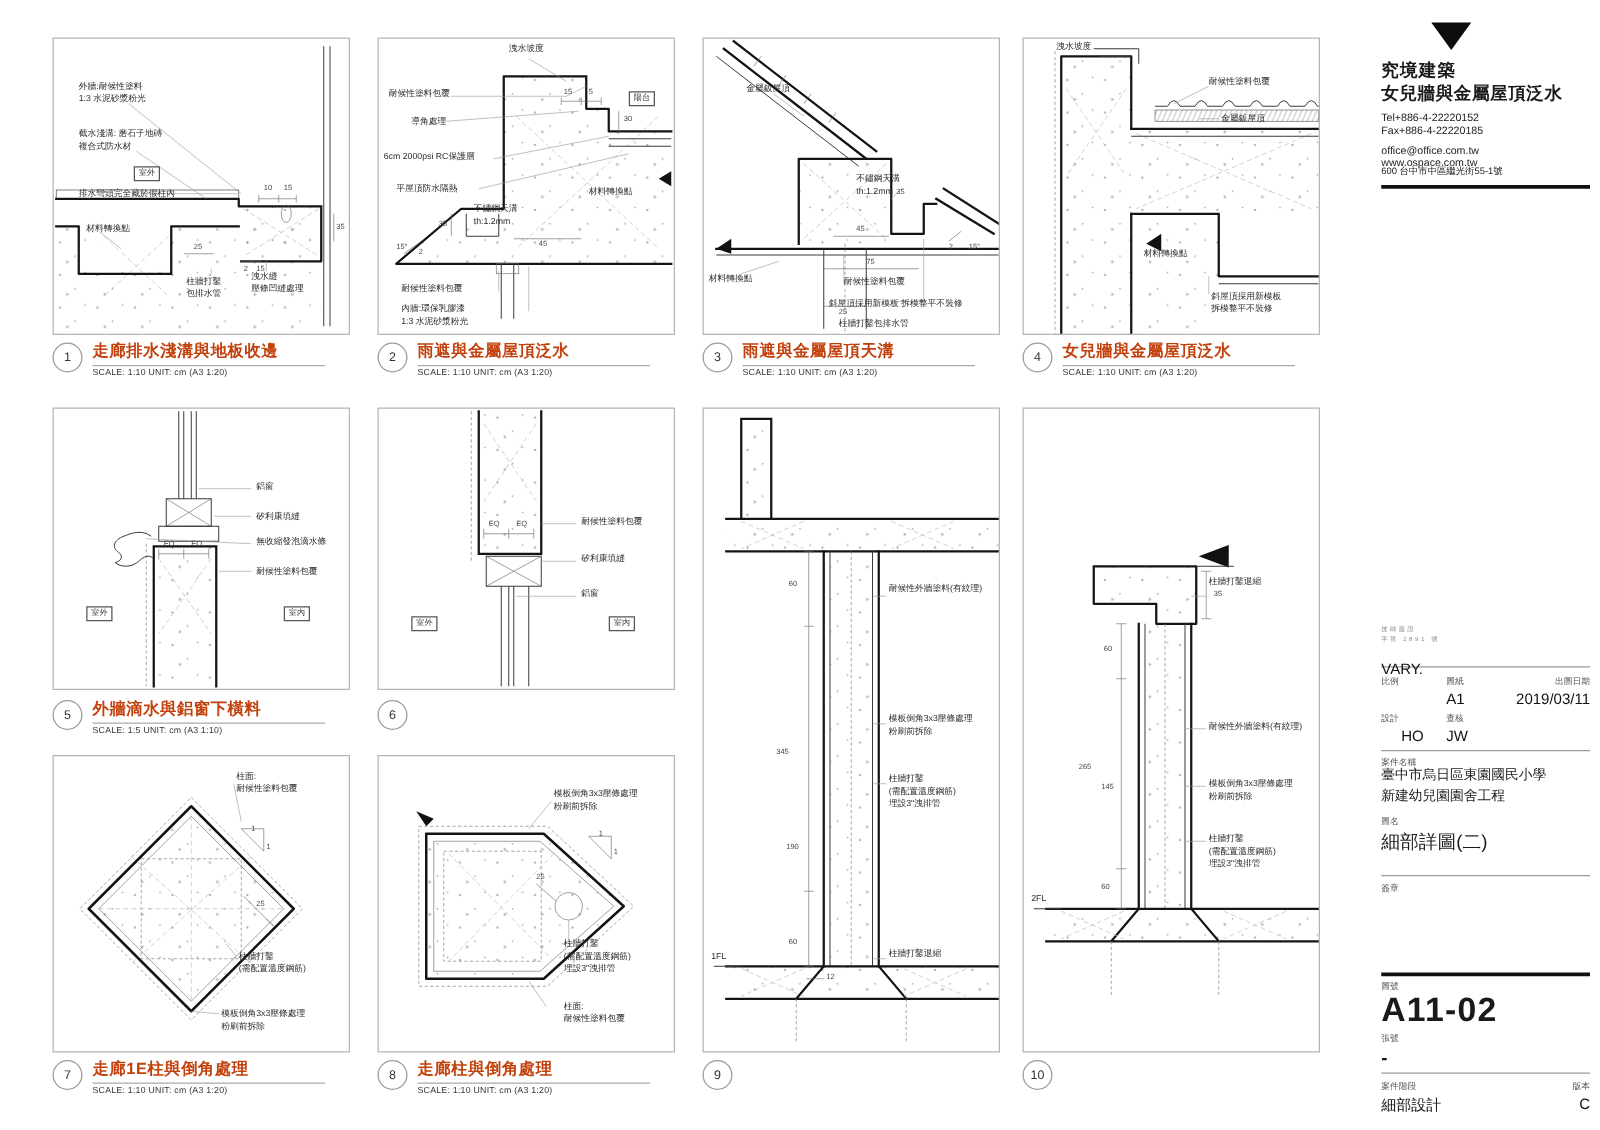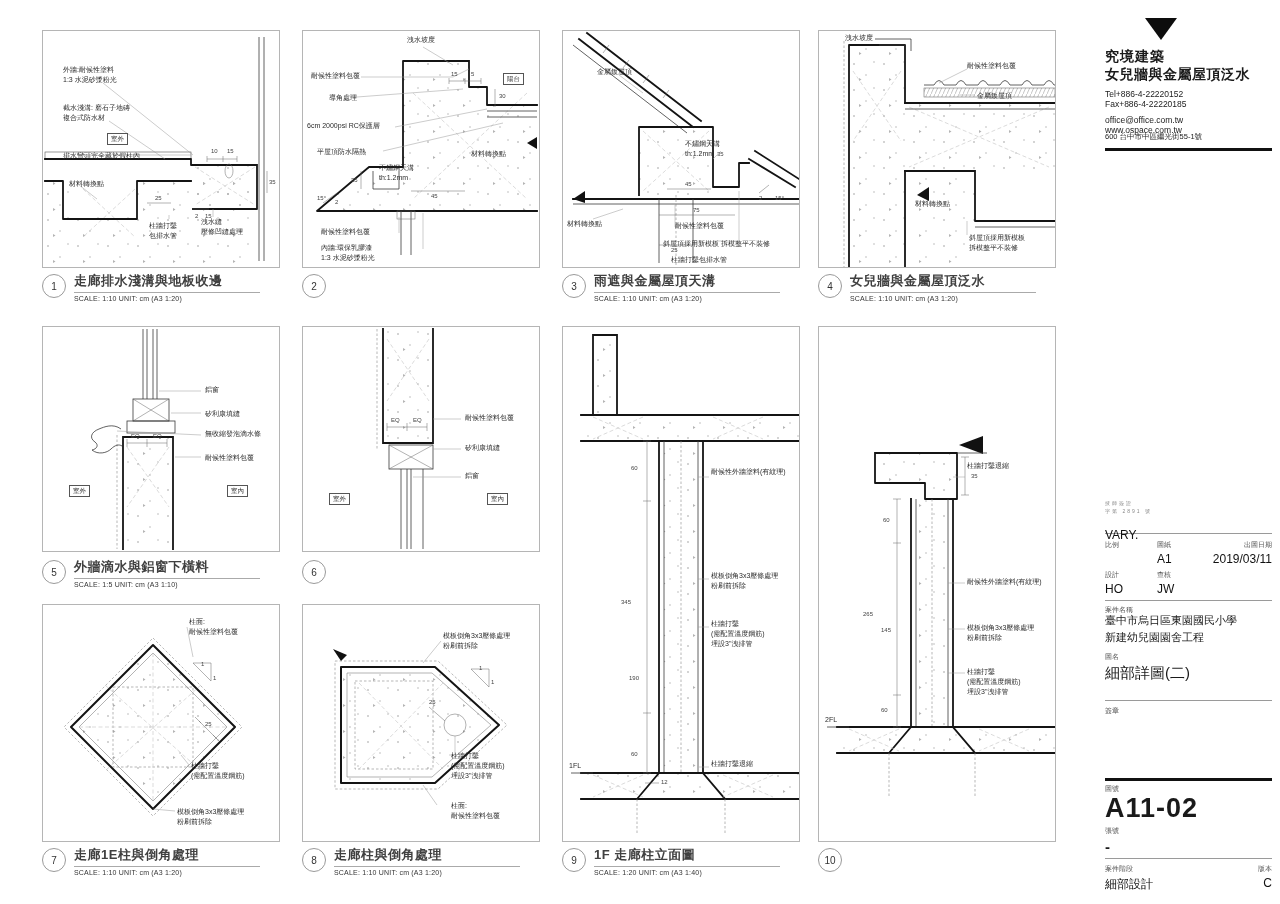--- a/index.html
+++ b/index.html
@@ -17,21 +17,21 @@
   .note{position:absolute;font-size:7px;line-height:1.4;color:#2b2b2b;white-space:pre-line;}
   .dim{position:absolute;font-size:6px;color:#444;}
   .boxed{position:absolute;font-size:6.5px;color:#333;border:.5px solid #555;
          padding:0 3px;line-height:1.6;background:#fff;}
   
   .cap{position:absolute;display:flex;align-items:flex-start;gap:8px;}
   .capnum{width:22px;height:22px;border:1px solid #9a9a9a;border-radius:50%;
           display:flex;align-items:center;justify-content:center;font-size:10px;color:#333;
           flex:0 0 auto;margin-top:2px;}
   .capbody{width:186px;}
-  .capttl{display:block;font-size:13px;font-weight:bold;color:#404040;
+  .capttl{display:block;font-size:13px;font-weight:bold;color:#c2410c;
           border-bottom:1px solid #aaa;padding-bottom:2px;letter-spacing:.5px;}
   .capscale{display:block;font-size:7px;color:#333;margin-top:2px;letter-spacing:.2px;}
   
   .tb{position:absolute;left:1105px;top:0;width:167px;height:904px;}
   .tri{position:absolute;left:40px;top:18px;width:0;height:0;
        border-left:16px solid transparent;border-right:16px solid transparent;
        border-top:22px solid #0d0d0d;}
   .firm1{position:absolute;left:0;top:48px;font-size:14px;font-weight:bold;letter-spacing:1px;}
   .firm2{position:absolute;left:0;top:66px;font-size:14px;font-weight:bold;letter-spacing:.5px;}
   .tbsm{position:absolute;left:0;font-size:8.5px;color:#222;line-height:1.45;}
@@ -357,20 +357,24 @@
 
 <div class="cap" style="left:42px;top:272px">
   <span class="capnum">1</span>
   <span class="capbody">
       <span class="capttl">走廊排水淺溝與地板收邊</span>
   <span class="capscale">SCALE: 1:10  UNIT: cm   (A3 1:20)</span>
     </span>
 </div>
 <div class="cap" style="left:302px;top:272px">
   <span class="capnum">2</span>
+  <span class="capbody">
+      <span class="capttl">雨遮與金屬屋頂泛水</span>
+  <span class="capscale">SCALE: 1:10  UNIT: cm   (A3 1:20)</span>
+    </span>
 </div>
 <div class="cap" style="left:562px;top:272px">
   <span class="capnum">3</span>
   <span class="capbody">
       <span class="capttl">雨遮與金屬屋頂天溝</span>
   <span class="capscale">SCALE: 1:10  UNIT: cm   (A3 1:20)</span>
     </span>
 </div>
 <div class="cap" style="left:818px;top:272px">
   <span class="capnum">4</span>
@@ -398,24 +402,20 @@
 </div>
 <div class="cap" style="left:302px;top:846px">
   <span class="capnum">8</span>
   <span class="capbody">
       <span class="capttl">走廊柱與倒角處理</span>
   <span class="capscale">SCALE: 1:10  UNIT: cm   (A3 1:20)</span>
     </span>
 </div>
 <div class="cap" style="left:562px;top:846px">
   <span class="capnum">9</span>
-  <span class="capbody">
-      <span class="capttl">1F 走廊柱立面圖</span>
-  <span class="capscale">SCALE: 1:20  UNIT: cm   (A3 1:40)</span>
-    </span>
 </div>
 <div class="cap" style="left:818px;top:846px">
   <span class="capnum">10</span>
 </div>
 
 
 <div class="tb">
   <div class="tri"></div>
   <div class="firm1">究境建築</div>
   <div class="firm2">女兒牆與金屬屋頂泛水</div>
@@ -431,21 +431,21 @@
   <div class="hr1" style="top:533px"></div>
 
   <div class="flab" style="top:540px;left:0">比例</div>
   <div class="flab" style="top:540px;left:52px">圖紙</div>
   <div class="flab" style="top:540px;right:0;left:auto;position:absolute">出圖日期</div>
   <div class="fval" style="top:528px;left:0">VARY.</div>
   <div class="fval" style="top:552px;left:52px">A1</div>
   <div class="fval" style="top:552px;right:0;left:auto;position:absolute">2019/03/11</div>
   <div class="flab" style="top:570px;left:0">設計</div>
   <div class="flab" style="top:570px;left:52px">查核</div>
-  <div class="fval" style="top:582px;left:0">HO</div>
+  <div class="fval" style="top:582px;left:16px">HO</div>
   <div class="fval" style="top:582px;left:52px">JW</div>
   <div class="hr1" style="top:600px"></div>
 
   <div class="flab" style="top:605px;left:0">案件名稱</div>
   <div class="proj">臺中市烏日區東園國民小學
 新建幼兒園園舍工程</div>
   <div class="flab" style="top:652px;left:0">圖名</div>
   <div class="shname">細部詳圖(二)</div>
   <div class="hr1" style="top:700px"></div>
   <div class="flab" style="top:706px;left:0">簽章</div>

